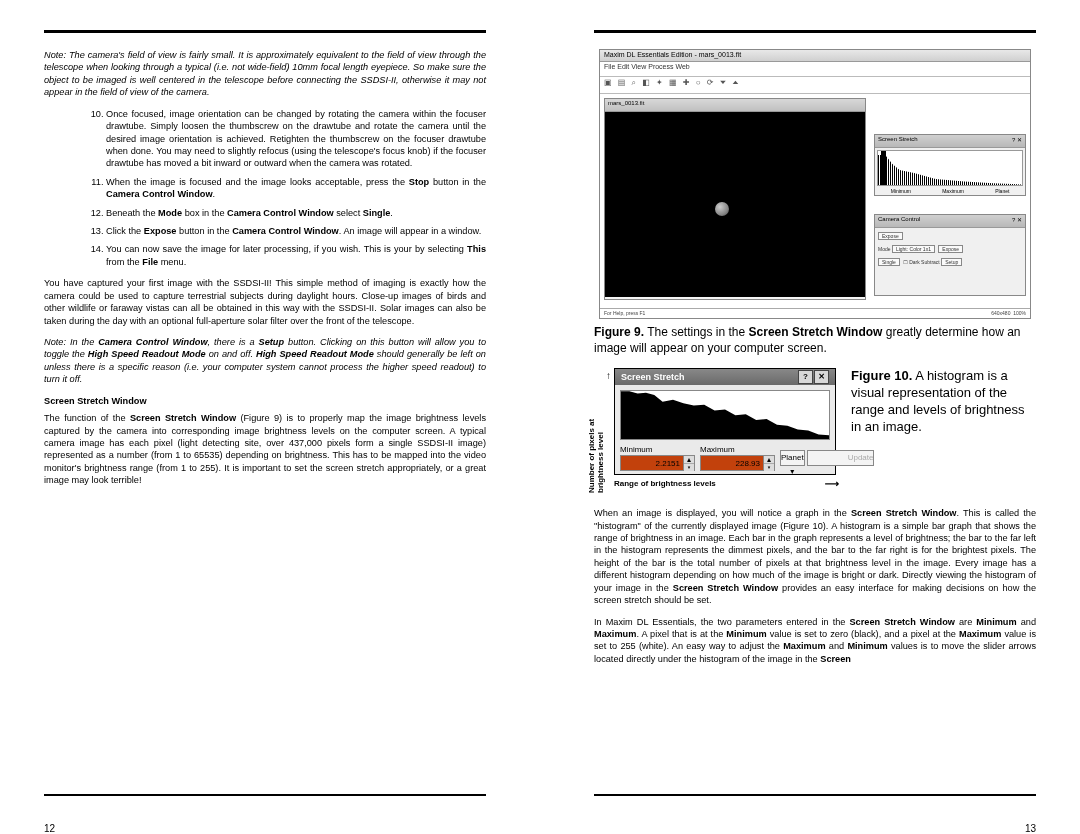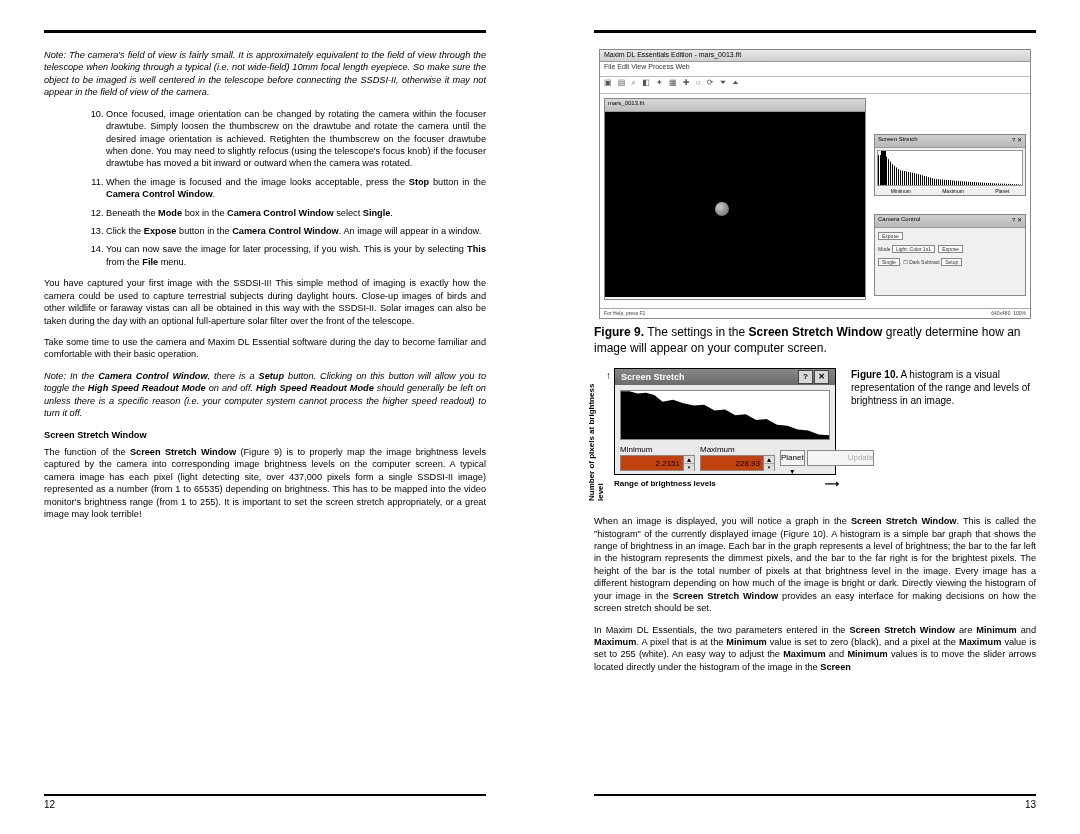--- a/index.html
+++ b/index.html
@@ -32,21 +32,21 @@
   .bottom-rule {
     position: absolute;
     left: 44px;
     right: 44px;
     bottom: 38px;
     height: 2px;
     background: #000;
   }
   .page-num {
     position: absolute;
-    bottom: 24px;
+    bottom: 0;
     font-size: 10px;
   }
   .page-num.left { left: 44px; }
   .page-num.right { right: 44px; }
 
   p, li {
     font-size: 9.2px;
     line-height: 1.35;
     color: #000;
   }
@@ -296,29 +296,29 @@
     display: flex; flex-direction: row; gap: 2px; width: 50px;
   }
   .fig10-win .sel, .fig10-win .btn2 {
     border: 1px solid #888; background: #f4f4f4;
     height: 14px; font-size: 8px; text-align: center;
     line-height: 14px;
   }
   .fig10-win .btn2.dis { color: #aaa; padding-left: 40px; }
   .fig10-xlabel {
     font-size: 8px; font-weight: bold;
-    margin: 3px 0 12px 20px;
+    margin: 3px 0 4px 20px;
     display: flex; justify-content: space-between;
     align-items: center;
   }
   .fig10-xlabel .arrow { font-size: 10px; }
 
   .fig10-right {
     flex: 1;
-    font-size: 10px;
+    font-size: 13px;
     line-height: 1.3;
   }
   .fig10-right .fb { font-weight: bold; }
 </style>
 </head>
 <body>
 
 <div class="page-container">
 
   <div class="page">
@@ -336,21 +336,20 @@
       </li>
       <li>
         <span>Click the </span><span class="bold">Expose</span><span> button in the </span><span class="bold">Camera Control Window</span><span>. An image will appear in a window.</span>
       </li>
       <li>
         <span>You can now save the image for later processing, if you wish. This is your by selecting </span><span class="bold">This</span><span> from the </span><span class="bold">File</span><span> menu.</span>
       </li>
     </ol>
 
     <p class="just">You have captured your first image with the SSDSI-II! This simple method of imaging is exactly how the camera could be used to capture terrestrial subjects during daylight hours. Close-up images of birds and other wildlife or faraway vistas can all be obtained in this way with the SSDSI-II. Solar images can also be taken during the day with an optional full-aperture solar filter over the front of the telescope.</p>
-    <p class="just">Take some time to use the camera and Maxim DL Essential software during the day to become familiar and comfortable with their basic operation.</p>
 
     <p class="italic just">
       <span>Note: In the </span><span class="bold">Camera Control Window</span><span>, there is a </span><span class="bold">Setup</span><span> button. Clicking on this button will allow you to toggle the </span><span class="bold">High Speed Readout Mode</span><span> on and off. </span><span class="bold">High Speed Readout Mode</span><span> should generally be left on unless there is a specific reason (i.e. your computer system cannot process the higher speed readout) to turn it off.</span>
     </p>
 
     <p class="sect-head">Screen Stretch Window</p>
     <p class="just">
       <span>The function of the </span><span class="bold">Screen Stretch Window</span><span> (Figure 9) is to properly map the image brightness levels captured by the camera into corresponding image brightness levels on the computer screen. A typical camera image has each pixel (light detecting site, over 437,000 pixels form a single SSDSI-II image) represented as a number (from 1 to 65535) depending on brightness. This has to be mapped into the video monitor's brightness range (from 1 to 255). It is important to set the screen stretch appropriately, or a great image may look terrible!</span>
     </p>
 

